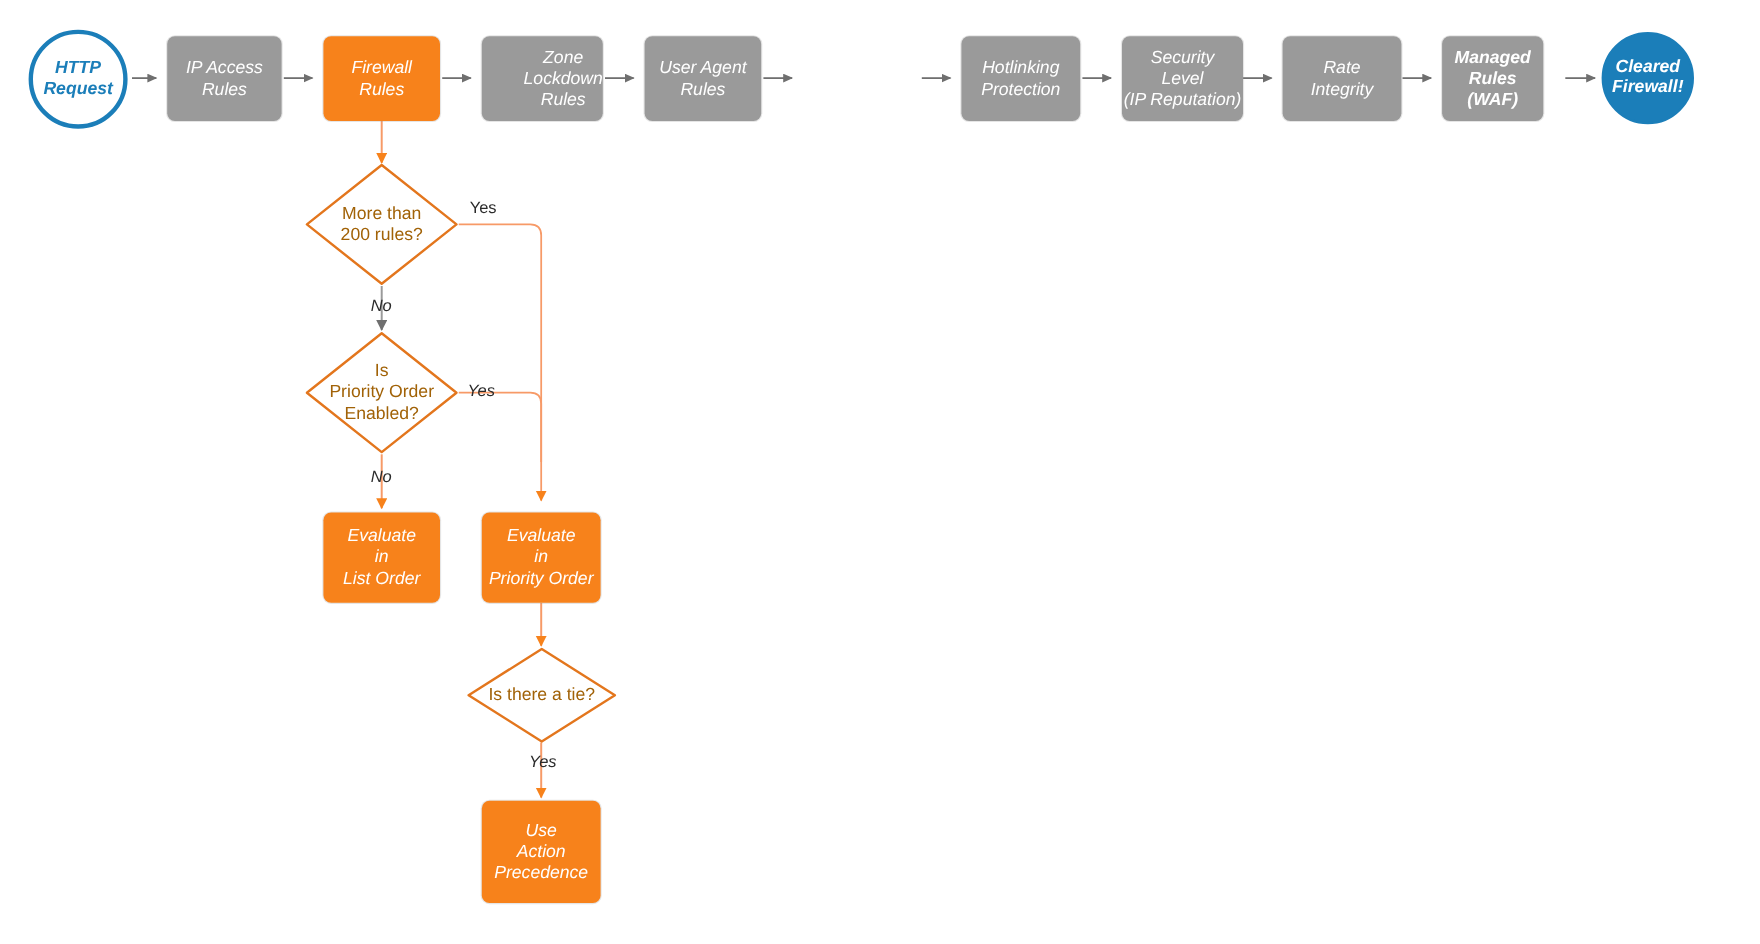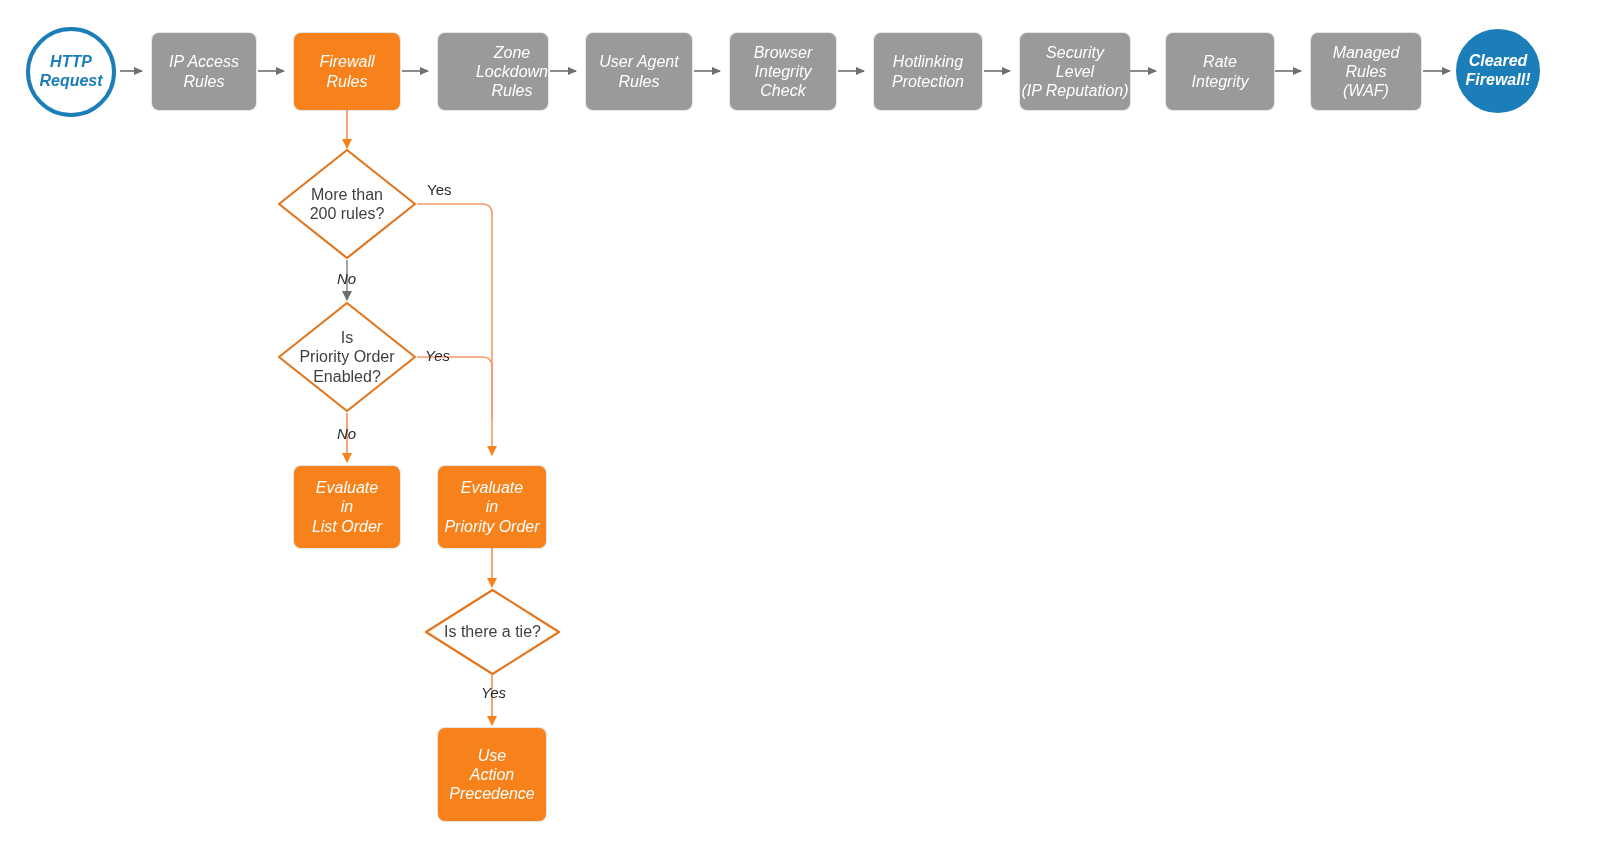--- a/index.html
+++ b/index.html
@@ -63,21 +63,21 @@
     border: 4px solid #1b7eb9;
     color: #1b7eb9;
   }
   .term.end {
     background: #1b7eb9;
     border: 2px solid #1b7eb9;
     color: #ffffff;
   }
   
   .decision {
-    color: #404040;
+    color: #a16207;
     font-size: 16px;
     font-style: normal;
     background: transparent;
   }
   .decision .dtext {
     position: relative;
     z-index: 2;
     pointer-events: none;
   }
   .decision .dshape {
@@ -188,27 +188,20 @@
     </div>
   </div>
 
   <div class="node proc" style="left:586px; top:33px; width:106px; height:77px;">
     <div>
       <span>User Agent</span><br>
       <span>Rules</span>
     </div>
   </div>
 
-  <div class="node proc" style="left:730px; top:33px; width:106px; height:77px;">
-    <div>
-      <span>Browser</span><br>
-      <span>Integrity</span><br>
-      <span>Check</span>
-    </div>
-  </div>
 
   <div class="node proc" style="left:874px; top:33px; width:108px; height:77px;">
     <div>
       <span>Hotlinking</span><br>
       <span>Protection</span>
     </div>
   </div>
 
   <div class="node proc" style="left:1020px; top:33px; width:110px; height:77px;">
     <div>
@@ -218,21 +211,21 @@
     </div>
   </div>
 
   <div class="node proc" style="left:1166px; top:33px; width:108px; height:77px;">
     <div>
       <span>Rate</span><br>
       <span>Integrity</span>
     </div>
   </div>
 
-  <div class="node proc" style="left:1311px; top:33px; width:110px; height:77px;">
+  <div class="node proc" style="left:1311px; top:33px; width:92px; height:77px;font-weight:bold;">
     <div>
       <span>Managed</span><br>
       <span>Rules</span><br>
       <span>(WAF)</span>
     </div>
   </div>
 
   <div class="node term end" style="left:1456px; top:29px; width:84px; height:84px;">
     <div>
       <span>Cleared</span><br>

